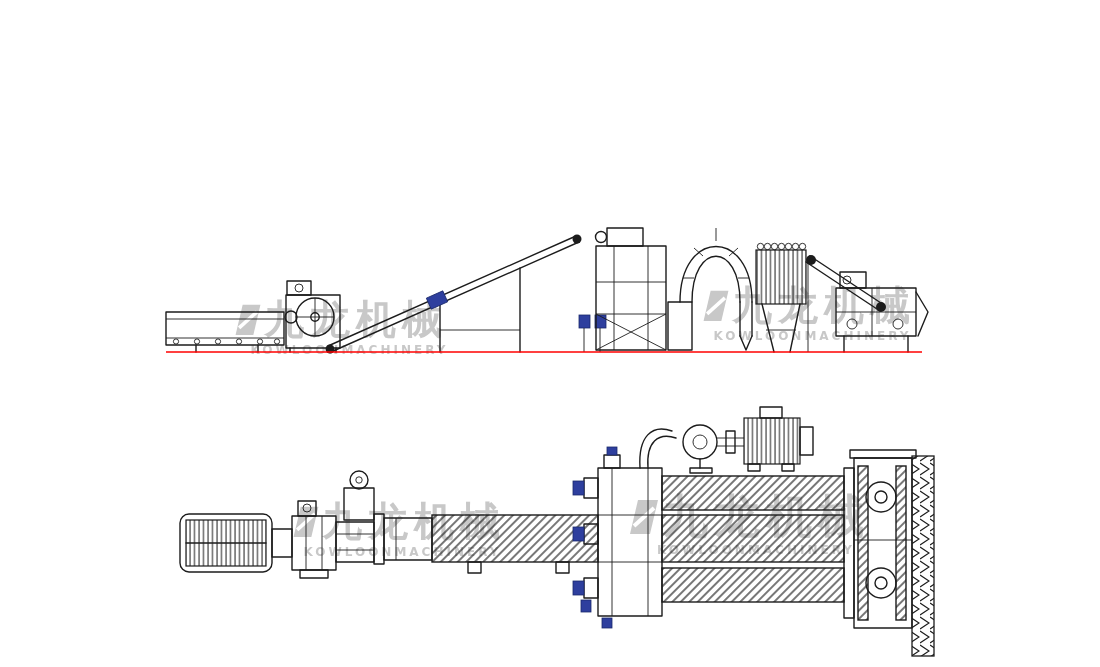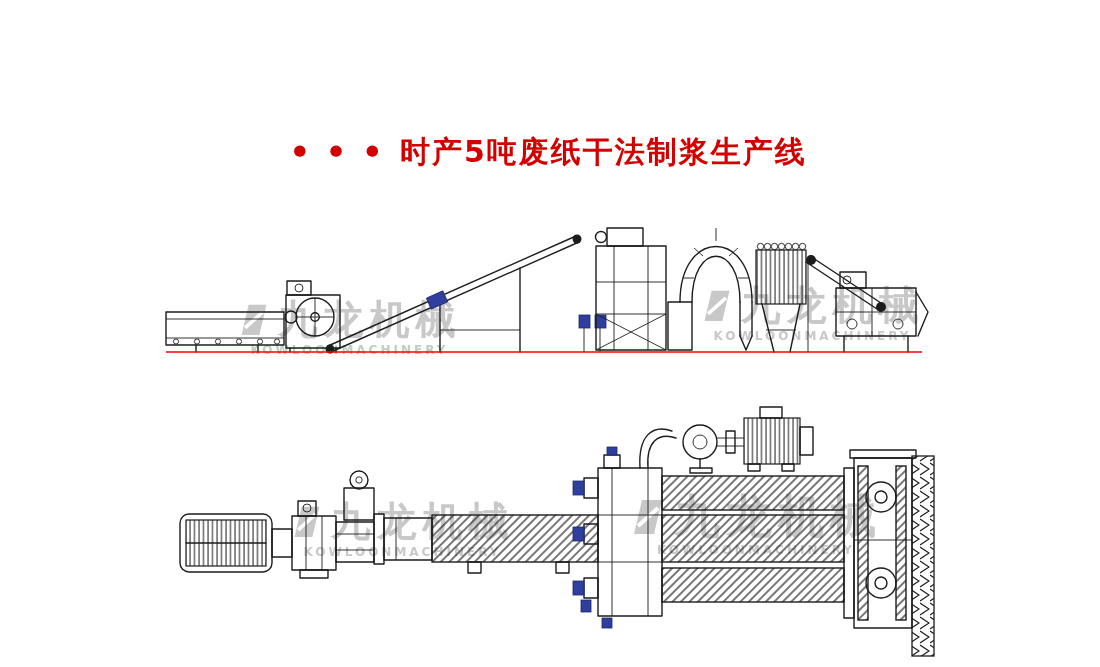--- a/index.html
+++ b/index.html
@@ -19,21 +19,21 @@
     font-weight:bold;font-size:26px;letter-spacing:3px;
     padding:7px 30px;box-shadow:2px 3px 5px rgba(0,0,0,.28);
   }
   .title{
     position:absolute;top:132px;left:0;right:0;text-align:center;
     color:var(--title_red);font-weight:bold;white-space:nowrap;
   }
   .title .dots{font-size:15px;letter-spacing:9px;vertical-align:7px;margin-right:12px;}
   .title .txt{font-size:30px;letter-spacing:2px;}
 
-  .wm-row{display:flex;align-items:center;justify-content:center;gap:8px;}
+  .wm-row{display:flex;align-items:center;}
   .wm-cn{font-weight:bold;letter-spacing:6px;line-height:1.05;}
   .wm-en{font-weight:bold;font-size:12px;letter-spacing:3px;margin-top:3px;}
   .wm-md .wm-cn{font-size:40px;}
   .wm-lg .wm-cn{font-size:46px;}
   .wm-logo{display:block;}
 
   
   .ln{fill:none;stroke:var(--line);stroke-width:1.4;stroke-linejoin:round;stroke-linecap:round;}
   .lnthin{fill:none;stroke:var(--line);stroke-width:0.9;}
   .fl{fill:var(--line);stroke:none;}
@@ -315,17 +315,14 @@
         <rect x="744" y="418" width="56" height="46" class="stripe-rect"></rect>
         <rect x="800" y="427" width="13" height="28" class="ln"></rect>
         <rect x="760" y="407" width="22" height="11" class="ln"></rect>
         <rect x="748" y="464" width="12" height="7" class="ln"></rect>
         <rect x="782" y="464" width="12" height="7" class="ln"></rect>
       </g>
     </g>
   </svg>
 
 
-  <div class="title">
-    <span class="dots">● ● ●</span><span class="txt">时产5吨废纸干法制浆生产线</span>
-  </div>
 
 </div>
 
 </body></html>

